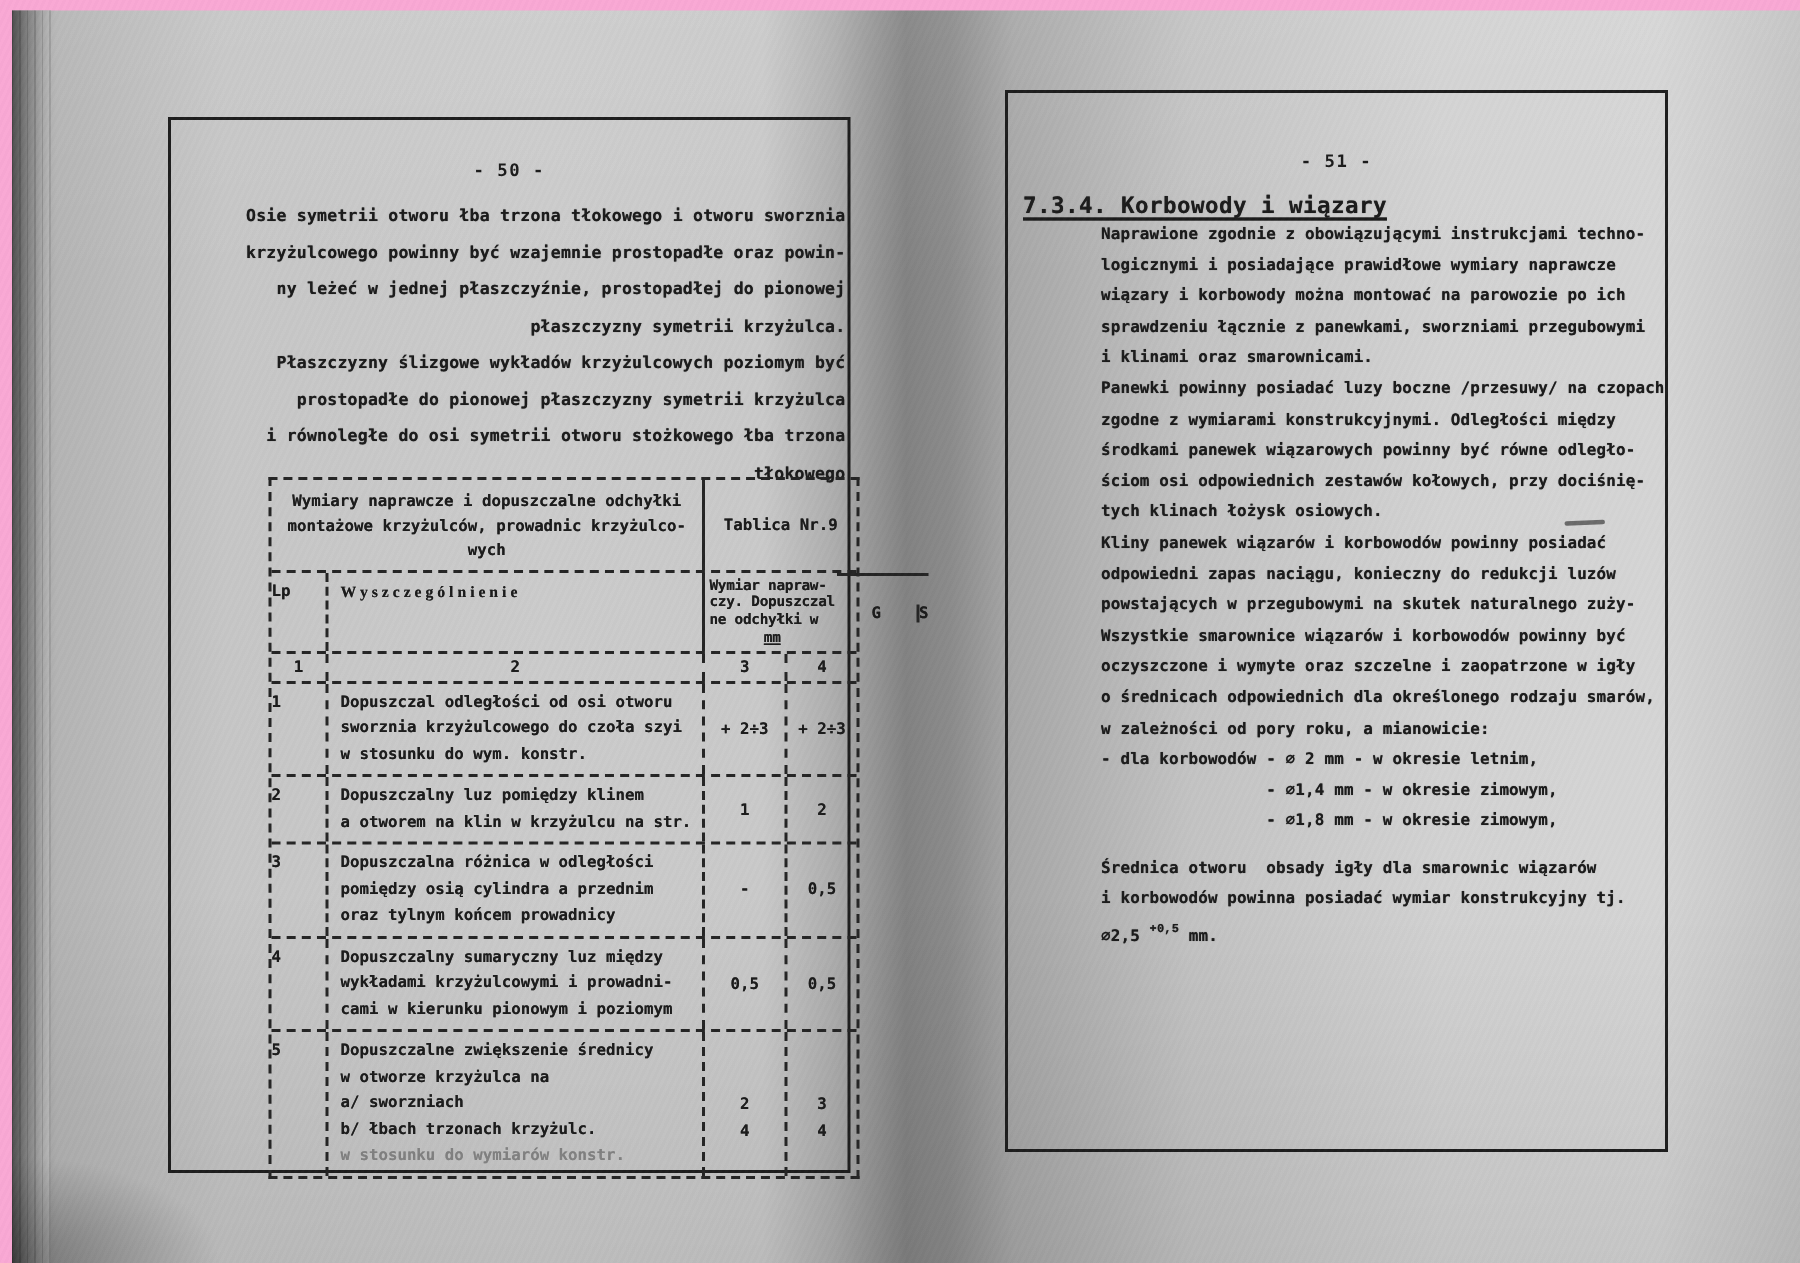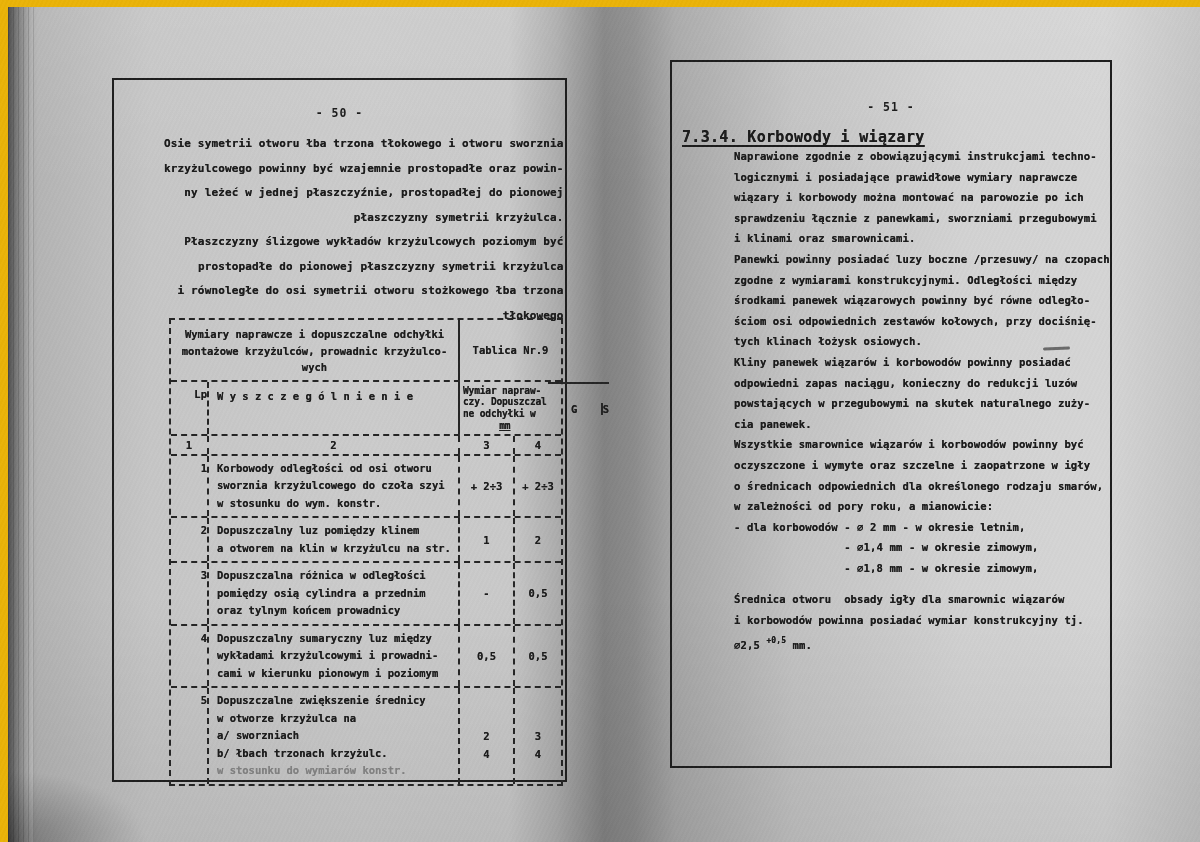--- a/index.html
+++ b/index.html
@@ -1,19 +1,19 @@
 <!DOCTYPE html>
 <html><head>
 <meta charset="utf-8">
 <style>
   html,body{margin:0;padding:0;width:1200px;height:842px;overflow:hidden;}
   body{background:#141414;font-family:"DejaVu Sans Mono","Liberation Mono",monospace;
        font-weight:bold;color:#1b1b1b;position:relative;}
   
-  #scan{position:absolute;inset:0;background:#eab308;}
+  #scan{position:absolute;inset:0;background:#f9a8d4;}
   
   #paper{position:absolute;left:8px;top:7px;width:1192px;height:835px;
     background:linear-gradient(90deg,
       #8d8d8d 0%,#b4b4b4 2.5%,#c6c6c6 12%,#cbcbcb 30%,#c9c9c9 42%,
       #adadad 46%,#828282 50%,#8b8b8b 52.5%,#a7a7a7 56%,#c3c3c3 66%,
       #d2d2d2 80%,#d5d5d5 92%,#c2c2c2 100%);}
   
   #tone{position:absolute;left:8px;top:7px;width:1192px;height:835px;pointer-events:none;
     background:linear-gradient(180deg,rgba(255,255,255,.07) 0%,rgba(255,255,255,0) 22%,
       rgba(0,0,0,0) 70%,rgba(0,0,0,.07) 100%);}
@@ -30,28 +30,28 @@
   .frame{position:absolute;border:2px solid #1d1d1d;}
   #left-frame{left:112px;top:78px;width:451px;height:700px;}
   #right-frame{left:670px;top:60px;width:438px;height:704px;}
   .tline{white-space:pre;}
   
   .pg-num{position:absolute;left:0;right:0;text-align:center;font-size:11.5px;letter-spacing:1px;}
   #lp-num{top:26px;}
   #lp-paras{position:absolute;left:50px;top:52px;font-size:11px;line-height:24.5px;letter-spacing:.15px;
     text-shadow:0 0 .5px rgba(10,10,10,.75);text-align:right;}
   
-  #ptable{position:absolute;left:55px;top:238px;width:390px;border:2px dashed #242424;
+  #ptable{position:absolute;left:65px;top:238px;width:390px;border:2px dashed #242424;
     font-size:10.5px;text-shadow:0 0 .4px rgba(10,10,10,.7);}
   .trow{display:flex;align-items:stretch;}
   .trow + .trow{border-top:2px dashed #242424;}
   .c-title{flex:1;text-align:center;padding:6px 4px 4px;line-height:16.5px;}
   .c-tablica{width:101px;border-left:2px solid #242424;display:flex;align-items:center;justify-content:center;}
-  .c-lp{width:36px;text-align:right;padding-top:6px;}
-  .c-spec{flex:1;border-left:2px dashed #242424;padding:6px 6px 2px 8px;line-height:16.5px;}
+  .c-lp{width:36px;text-align:left;padding-top:6px;}
+  .c-spec{flex:1;border-left:2px dashed #242424;padding:6px 6px 2px 8px;line-height:16.5px;font-family:Liberation Serif, serif;}
   .c-dim{width:101px;border-left:2px solid #242424;display:flex;flex-direction:row;}
   .dimlines{font-size:9.6px;line-height:11.5px;padding:3px 1px 2px 3px;letter-spacing:-.2px;}
   .dimlines .tline:nth-child(4){text-decoration:underline;text-align:center;margin-top:1px;}
   .gs-row{display:flex;border-top:2px solid #242424;flex:1;min-height:20px;align-items:center;}
   .gs-g{width:53px;text-align:center;}
   .gs-s{flex:1;text-align:center;border-left:2px dashed #242424;}
   .c-num-lp{width:36px;text-align:center;padding:3px 0;}
   .c-num-desc{flex:1;text-align:center;border-left:2px dashed #242424;padding:3px 0;}
   .c-g{width:53px;border-left:2px dashed #242424;display:flex;align-items:center;justify-content:center;text-align:center;}
   .c-s{width:46px;border-left:2px dashed #242424;display:flex;align-items:center;justify-content:center;text-align:center;}
@@ -60,21 +60,21 @@
   .vpad > div{padding-top:40px;line-height:17.5px;text-align:center;width:100%;}
   #row5 .c-desc .tline:nth-child(5){opacity:.38;}
   
   #rp-num{top:38px;}
   #rp-heading{position:absolute;left:10px;top:66px;font-size:15px;letter-spacing:.3px;
     text-decoration:underline;text-underline-offset:3px;text-decoration-thickness:1.5px;
     text-shadow:0 0 .5px rgba(10,10,10,.75);}
   #rp-text{position:absolute;left:62px;top:84px;font-size:10.6px;line-height:20.6px;letter-spacing:.1px;
     text-shadow:0 0 .5px rgba(10,10,10,.75);}
   #rp-para5{margin-top:11px;}
-  .sup{font-size:8px;vertical-align:6px;}
+  .sup{font-size:8px;vertical-align:6px;font-family:Liberation Mono, monospace;}
   #dim-line{white-space:pre;}
   
   #stray-mark{position:absolute;left:1043px;top:347px;width:27px;height:3px;background:#4f4f4f;
     border-radius:2px;transform:rotate(-2deg);opacity:.8;}
 </style>
 </head>
 <body>
 
 <div id="scan">
   <div id="paper"></div>
@@ -132,21 +132,21 @@
       <div class="trow">
         <div class="c-num-lp">1</div>
         <div class="c-num-desc">2</div>
         <div class="c-g">3</div>
         <div class="c-s">4</div>
       </div>
 
       <div class="trow">
         <div class="c-lp">1</div>
         <div class="c-desc">
-            <div class="tline">Korbowody odległości od osi otworu</div>
+            <div class="tline">Dopuszczal odległości od osi otworu</div>
             <div class="tline">sworznia krzyżulcowego do czoła szyi</div>
             <div class="tline">w stosunku do wym. konstr.</div>
           </div>
         <div class="c-g">+ 2÷3</div>
         <div class="c-s">+ 2÷3</div>
       </div>
 
       <div class="trow">
         <div class="c-lp">2</div>
         <div class="c-desc">
@@ -221,21 +221,20 @@
           <div class="tline">Panewki powinny posiadać luzy boczne /przesuwy/ na czopach</div>
           <div class="tline">zgodne z wymiarami konstrukcyjnymi. Odległości między</div>
           <div class="tline">środkami panewek wiązarowych powinny być równe odległo-</div>
           <div class="tline">ściom osi odpowiednich zestawów kołowych, przy dociśnię-</div>
           <div class="tline">tych klinach łożysk osiowych.</div>
         </div>
       <div>
           <div class="tline">Kliny panewek wiązarów i korbowodów powinny posiadać</div>
           <div class="tline">odpowiedni zapas naciągu, konieczny do redukcji luzów</div>
           <div class="tline">powstających w przegubowymi na skutek naturalnego zuży-</div>
-          <div class="tline">cia panewek.</div>
         </div>
       <div>
           <div class="tline">Wszystkie smarownice wiązarów i korbowodów powinny być</div>
           <div class="tline">oczyszczone i wymyte oraz szczelne i zaopatrzone w igły</div>
           <div class="tline">o średnicach odpowiednich dla określonego rodzaju smarów,</div>
           <div class="tline">w zależności od pory roku, a mianowicie:</div>
         </div>
       <div>
           <div class="tline">- dla korbowodów - ∅ 2 mm - w okresie letnim,</div>
           <div class="tline">                 - ∅1,4 mm - w okresie zimowym,</div>

